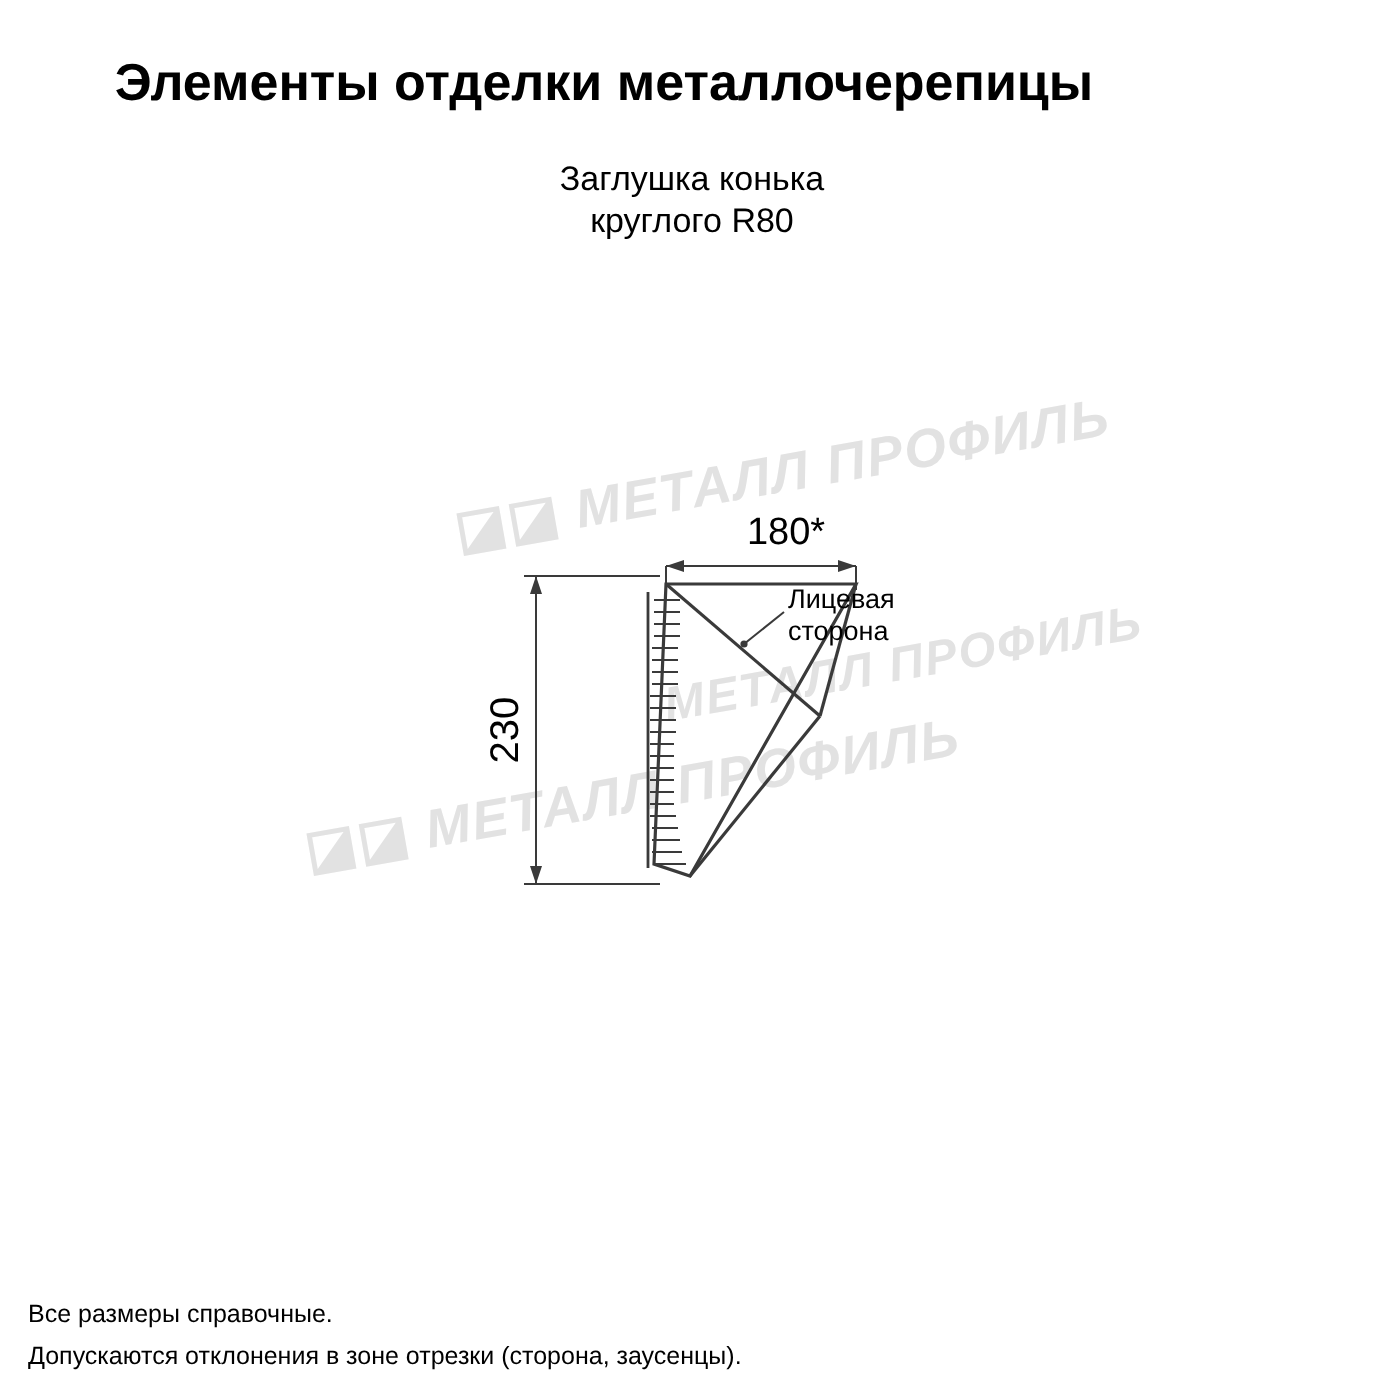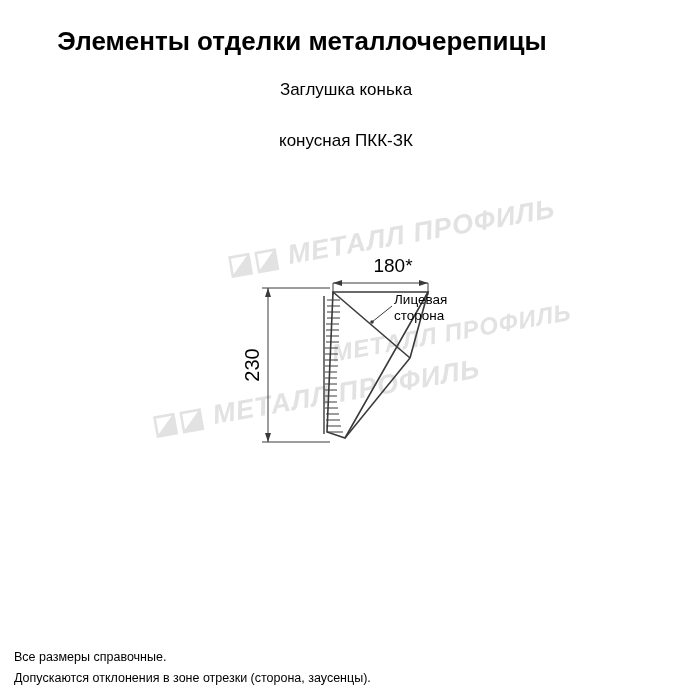--- a/index.html
+++ b/index.html
@@ -98,21 +98,21 @@
 <div class="page">
 
   <div class="watermarks">
     <div class="wm wm1"><span class="mark">◪◪</span><span>МЕТАЛЛ ПРОФИЛЬ</span></div>
     <div class="wm wm2"><span class="mark">◪◪</span><span>МЕТАЛЛ ПРОФИЛЬ</span></div>
     <div class="wm wm3"><span>МЕТАЛЛ ПРОФИЛЬ</span></div>
   </div>
 
   <div class="title">Элементы отделки металлочерепицы</div>
   <div class="subtitle l1">Заглушка конька</div>
-  <div class="subtitle l3">конусная  ПКК-ЗК</div>
+  <div class="subtitle l2">круглого R80</div>
 
   <div class="drawing">
     <svg width="700" height="300" viewBox="0 0 700 300">
 
       <g stroke="#3a3a3a" fill="none" stroke-width="1">
         <line x1="268" y1="88" x2="268" y2="242"></line>
         <polygon points="268,88 265,97 271,97" fill="#3a3a3a" stroke="none"></polygon>
         <polygon points="268,242 265,233 271,233" fill="#3a3a3a" stroke="none"></polygon>
         <line x1="262" y1="88" x2="330" y2="88"></line>
         <line x1="262" y1="242" x2="330" y2="242"></line>

